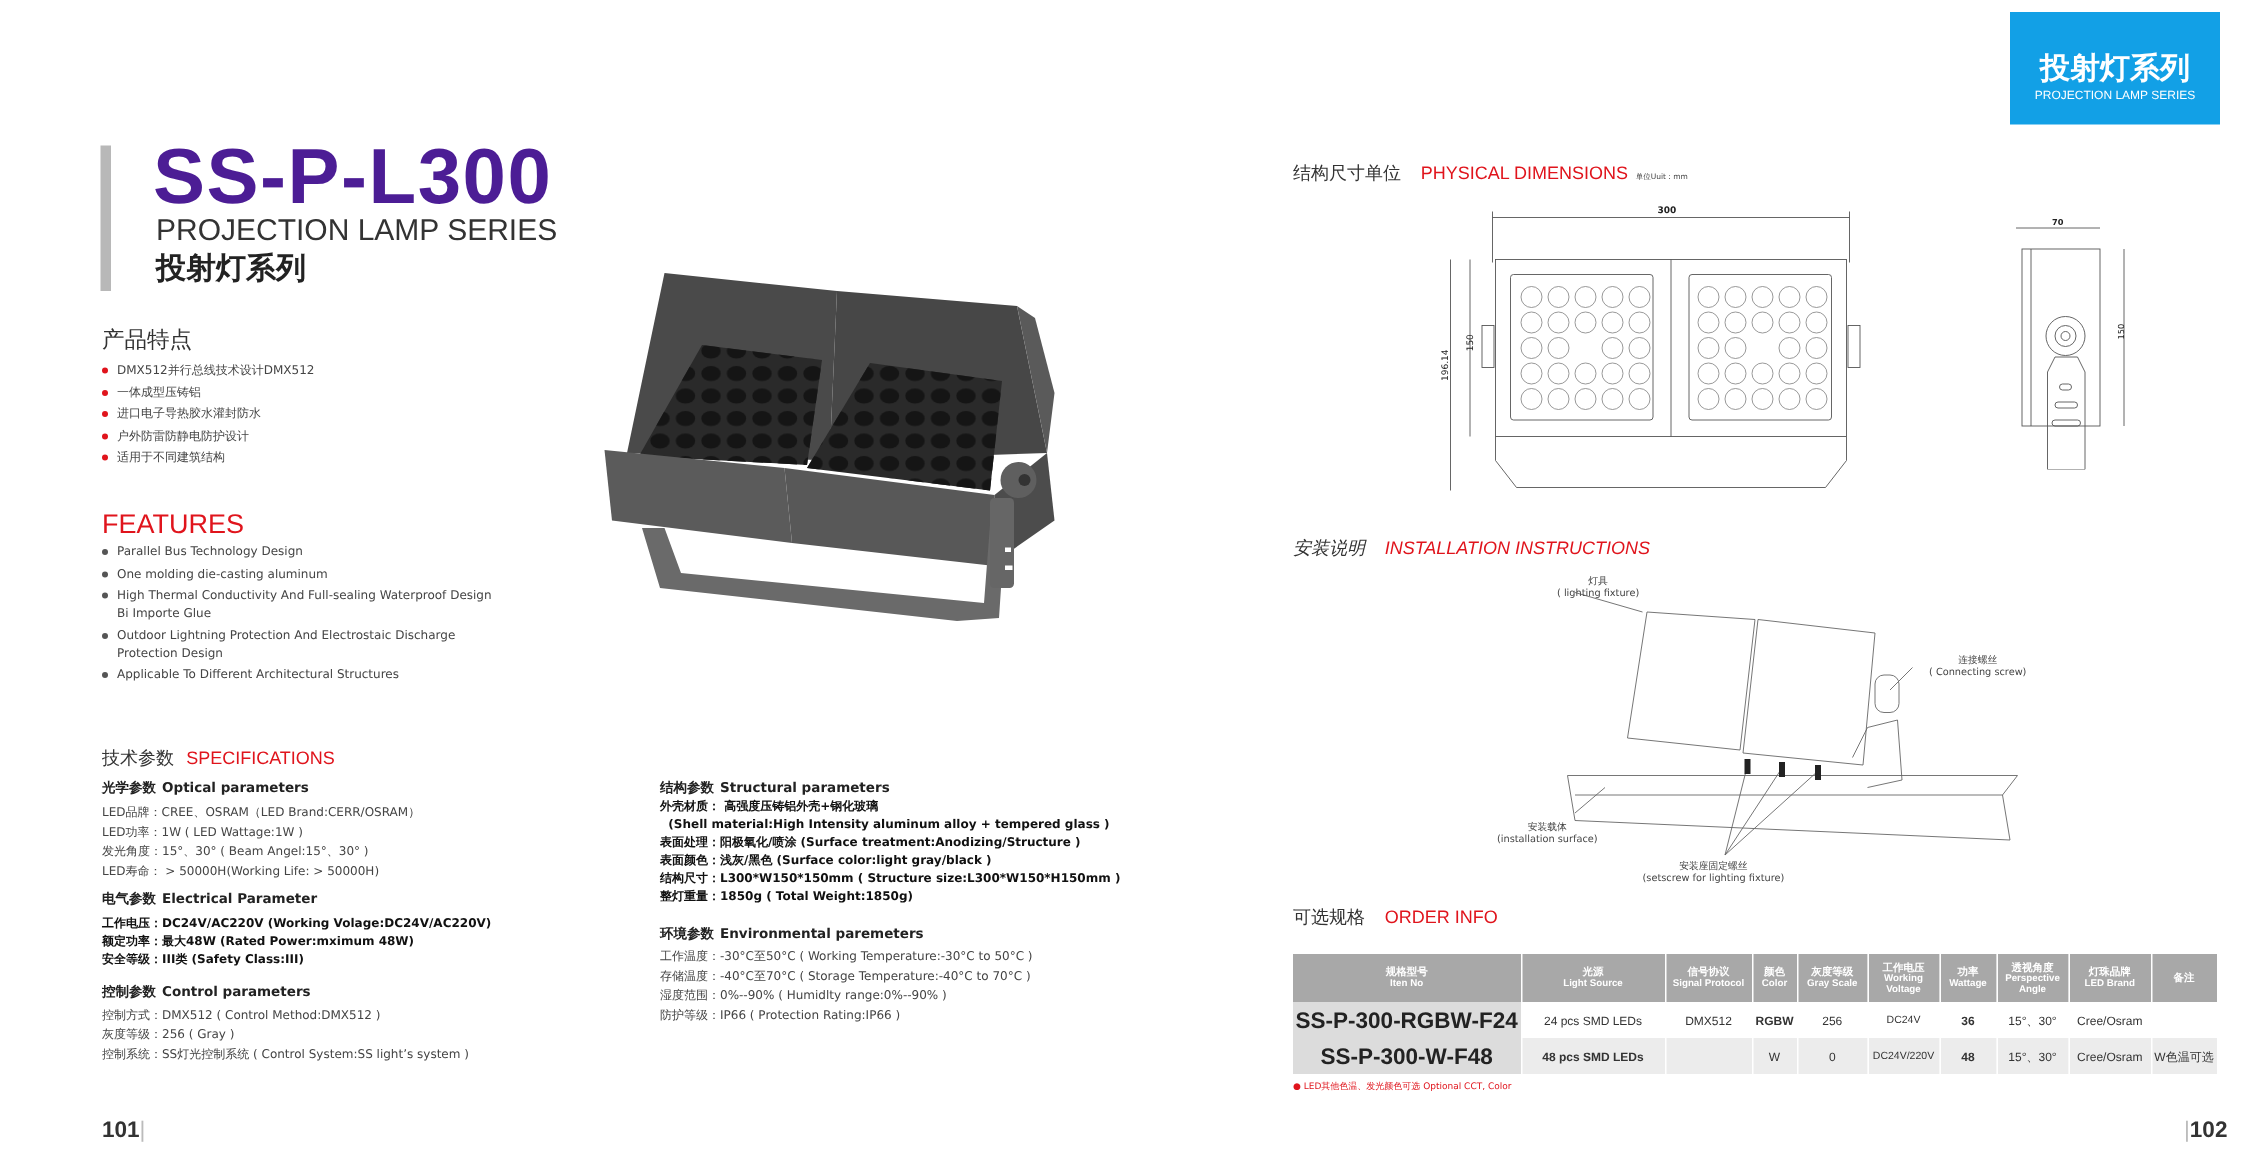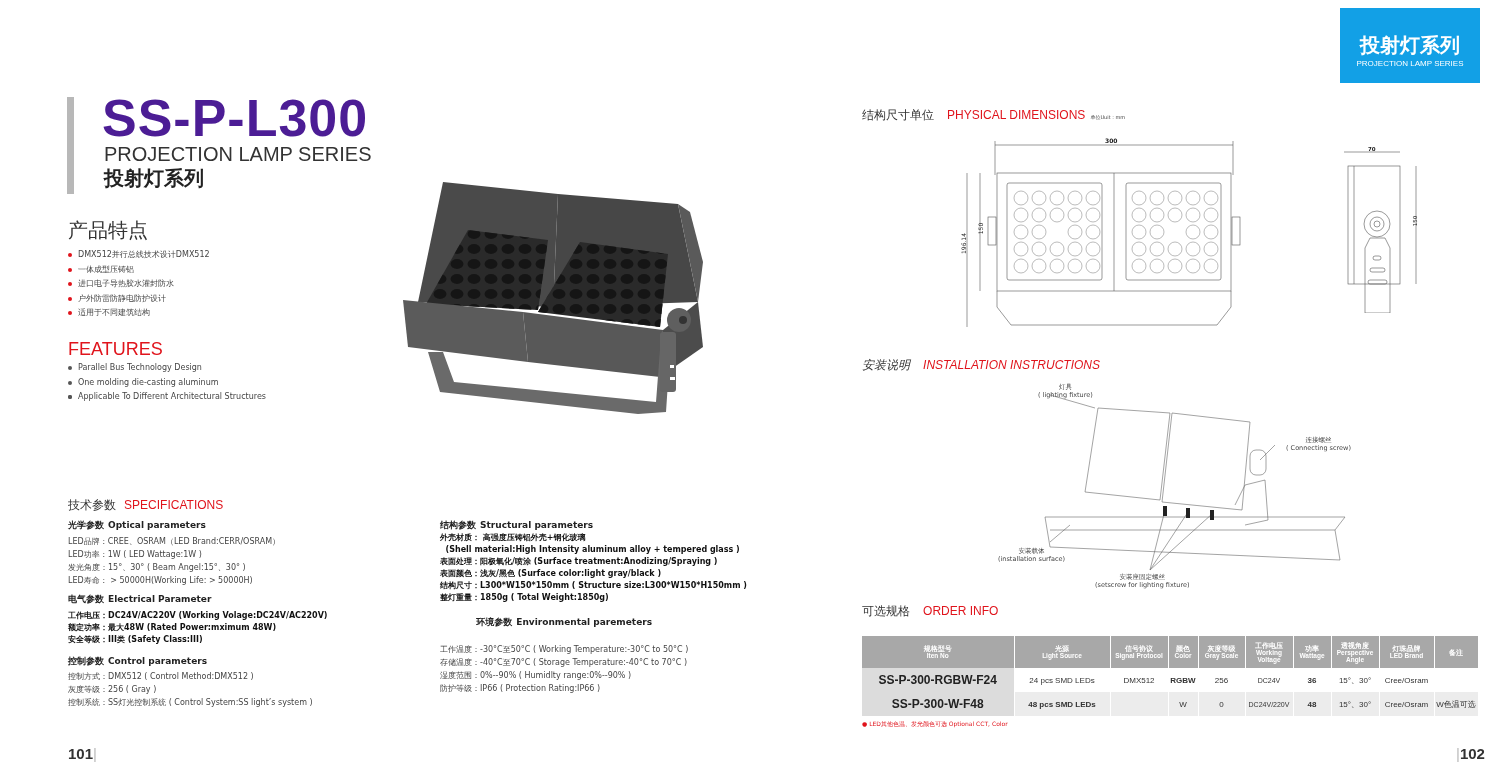--- a/index.html
+++ b/index.html
@@ -2,40 +2,40 @@
 <html><head>
 <meta charset="utf-8">
 <style>
 *{margin:0;padding:0;box-sizing:border-box;}
 body{width:1506px;height:776px;background:#fff;position:relative;overflow:hidden;font-family:"DejaVu Sans","Liberation Sans",sans-serif;color:#333;}
 .abs{position:absolute;}
 .redbar{position:absolute;left:67px;top:97px;width:7px;height:97px;background:#b8b8b8;}
 .big-title{position:absolute;left:102px;top:88px;font-family:Liberation Sans, sans-serif;font-weight:bold;font-size:52px;color:#4c1d95;letter-spacing:1px;line-height:60px;}
 .sub-en{position:absolute;left:104px;top:143px;font-family:"Liberation Sans",sans-serif;font-size:20px;color:#333;line-height:22px;}
 .sub-cn{position:absolute;left:104px;top:165px;font-size:20px;font-weight:bold;color:#222;line-height:26px;}
-.h-cn{font-size:20px;color:#333;}
+.h-cn{font-size:15px;color:#333;}
 .h-red{font-family:"Liberation Sans",sans-serif;font-size:13px;color:#e0141c;}
 .list{list-style:none;}
 .list li{position:relative;padding-left:10px;font-size:8px;line-height:14.5px;color:#444;}
 .list li .dot{position:absolute;left:0;top:5px;width:4px;height:4px;border-radius:50%;}
 .feat li{font-size:8px;line-height:12px;margin-bottom:2.5px;}
 .sec-h{font-size:9px;font-weight:bold;color:#222;}
 .sec-h span{margin-left:4px;}
 .spec-line{font-size:8px;line-height:13px;color:#444;white-space:nowrap;}
 .spec-bold{font-size:8px;line-height:12px;color:#111;font-weight:bold;white-space:nowrap;}
 .tag{position:absolute;left:1340px;top:8px;width:140px;height:75px;background:#12a0e6;color:#fff;text-align:center;}
 .tag .cn{font-size:20px;font-weight:bold;margin-top:24px;line-height:26px;}
 .tag .en{font-family:"Liberation Sans",sans-serif;font-size:8px;line-height:12px;}
 table.order{position:absolute;left:862px;top:636px;border-collapse:collapse;font-family:"Liberation Sans",sans-serif;}
 table.order th{background:#a8a8a8;color:#fff;font-size:6.5px;font-weight:bold;line-height:7px;text-align:center;border-right:1px solid #fff;height:32px;}
 table.order th .cn{font-size:7px;display:block;}
 table.order td{font-size:8px;text-align:center;color:#333;height:24px;border-right:1px solid #fff;}
 table.order tr.r1 td{background:#fff;}
 table.order tr.r2 td{background:#ececec;}
-table.order td.model{background:#dcdcdc !important;font-weight:bold;font-size:12px;color:#222;}
+table.order td.model{background:#dcdcdc !important;font-weight:bold;font-size:15px;color:#222;}
 .note{position:absolute;left:862px;top:720px;font-size:6px;color:#e0141c;}
 .pnum{position:absolute;font-family:"Liberation Sans",sans-serif;font-weight:bold;font-size:15px;color:#333;}
 .label-s{font-size:6.5px;color:#444;text-align:center;line-height:8px;position:absolute;white-space:nowrap;}
 </style>
 </head>
 <body>
 
 <div class="redbar"></div>
 <div class="big-title">SS-P-L300</div>
 <div class="sub-en">PROJECTION LAMP SERIES</div>
@@ -50,21 +50,22 @@
     <li><span class="dot" style="background:#e0141c"></span><span>户外防雷防静电防护设计</span></li>
     <li><span class="dot" style="background:#e0141c"></span><span>适用于不同建筑结构</span></li>
   </ul>
 </div>
 
 <div class="abs" style="left:68px;top:339px;width:260px;">
   <div class="h-red" style="font-size:18px;">FEATURES</div>
   <ul class="list feat" style="margin-top:2px;">
     <li><span class="dot" style="background:#555;top:4px;"></span><span>Parallel Bus Technology Design</span></li>
     <li><span class="dot" style="background:#555;top:4px;"></span><span>One molding die-casting aluminum</span></li>
-    <li><span class="dot" style="background:#555;top:4px;"></span></li>
+    <li><span class="dot" style="background:#555;top:4px;"></span><span>High Thermal Conductivity And Full-sealing Waterproof Design Bi Importe Glue</span></li>
+    <li><span class="dot" style="background:#555;top:4px;"></span><span>Outdoor Lightning Protection And Electrostaic Discharge Protection Design</span></li>
     <li><span class="dot" style="background:#555;top:4px;"></span><span>Applicable To Different Architectural Structures</span></li>
   </ul>
 </div>
 
 <div class="abs" style="left:398px;top:182px;width:320px;height:240px;">
   <svg width="320" height="240" viewBox="0 0 320 240">
     <defs>
       <pattern id="ledp" width="17" height="15" patternUnits="userSpaceOnUse">
         <ellipse cx="8" cy="7" rx="6.5" ry="5" fill="#151515"></ellipse>
       </pattern>
@@ -112,28 +113,28 @@
   <div class="sec-h" style="margin-bottom:2px;"><span style="margin:0">控制参数</span><span>Control parameters</span></div>
   <div class="spec-line">控制方式：DMX512 ( Control Method:DMX512 )</div>
   <div class="spec-line">灰度等级：256 ( Gray )</div>
   <div class="spec-line">控制系统：SS灯光控制系统 ( Control System:SS light’s system )</div>
 </div>
 
 <div class="abs" style="left:440px;top:519px;">
   <div class="sec-h" style="margin-bottom:0;"><span style="margin:0">结构参数</span><span>Structural parameters</span></div>
   <div class="spec-bold">外壳材质：  高强度压铸铝外壳+钢化玻璃</div>
   <div class="spec-bold" style="white-space:pre;">  (Shell material:High Intensity aluminum alloy + tempered glass )</div>
-  <div class="spec-bold">表面处理：阳极氧化/喷涂 (Surface treatment:Anodizing/Spraying )</div>
+  <div class="spec-bold">表面处理：阳极氧化/喷涂 (Surface treatment:Anodizing/Structure )</div>
   <div class="spec-bold">表面颜色：浅灰/黑色 (Surface color:light gray/black )</div>
   <div class="spec-bold">结构尺寸：L300*W150*150mm ( Structure size:L300*W150*H150mm )</div>
   <div class="spec-bold">整灯重量：1850g ( Total Weight:1850g)</div>
 </div>
 
 <div class="abs" style="left:440px;top:616px;">
-  <div class="sec-h" style="margin-bottom:14px;text-align:center;"><span style="margin:0">环境参数</span><span>Environmental paremeters</span></div>
+  <div class="sec-h" style="margin-bottom:2px;"><span style="margin:0">环境参数</span><span>Environmental paremeters</span></div>
   <div class="spec-line">工作温度：-30°C至50°C ( Working Temperature:-30°C to 50°C )</div>
   <div class="spec-line">存储温度：-40°C至70°C ( Storage Temperature:-40°C to 70°C )</div>
   <div class="spec-line">湿度范围：0%--90% ( Humidlty range:0%--90% )</div>
   <div class="spec-line">防护等级：IP66 ( Protection Rating:IP66 )</div>
 </div>
 
 <div class="pnum" style="left:68px;top:745px;"><span>101</span><span style="color:#bbb;font-weight:normal;">|</span></div>
 
 <div class="tag">
   <div class="cn">投射灯系列</div>

